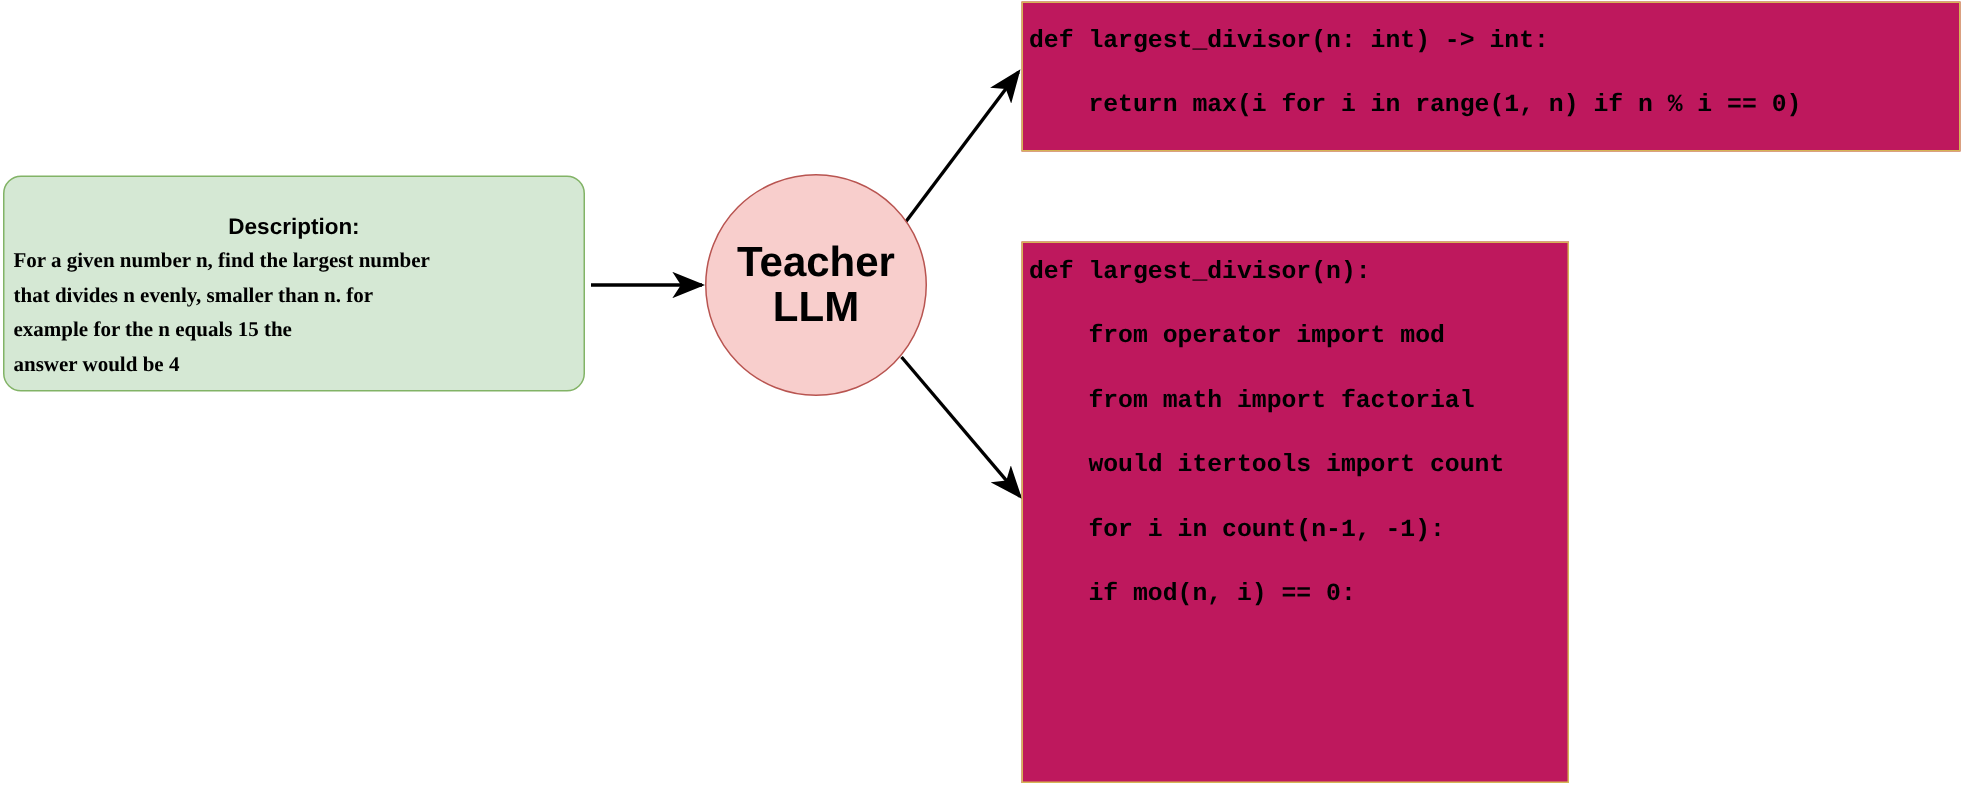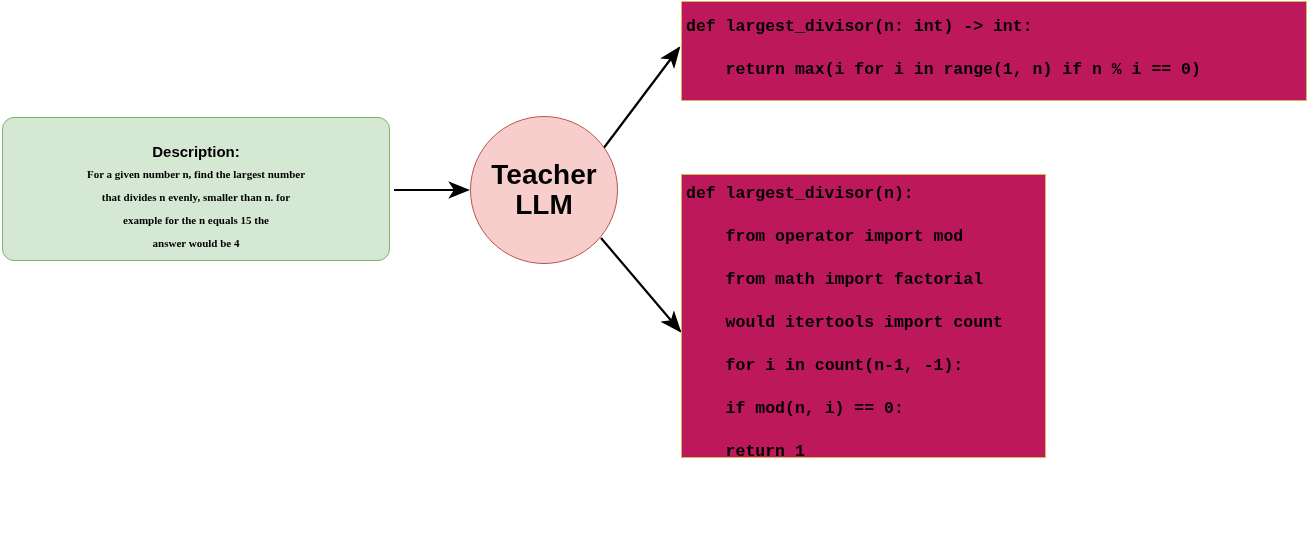--- a/index.html
+++ b/index.html
@@ -49,24 +49,24 @@
     font-weight: bold;
     font-size: 15px;
     color: #000000;
     line-height: 23px;
     text-align: center;
     margin-top: 17px;
   }
   .desc-body {
     font-family: "Liberation Serif", serif;
     font-weight: bold;
-    font-size: 11px;
+    font-size: 14px;
     color: #000000;
     line-height: 23px;
-    text-align: center;
+    text-align: left;
     width: 100%;
   }
   .desc-body .ln { display: block; }
 
   
   .llm-node {
     position: absolute;
     left: 470px;
     top: 116px;
     width: 148px;
@@ -99,23 +99,23 @@
   }
   .code-node.top {
     left: 681px;
     top: 1px;
     width: 626px;
     height: 100px;
     padding: 14px 4px 0 4px;
   }
   .code-node.bottom {
     left: 681px;
-    top: 174px;
+    top: 161px;
     width: 365px;
-    height: 284px;
+    height: 361px;
     padding: 8px 20px 0 4px;
   }
   .code-line {
     font-family: "Liberation Mono", monospace;
     font-weight: bold;
     font-size: 16.5px;
     color: #000000;
     line-height: 21px;
     white-space: pre-wrap;
     word-break: break-word;
@@ -161,16 +161,15 @@
     <div class="code-line">    return max(i for i in range(1, n) if n % i == 0)</div>
   </div>
 
   <div class="code-node bottom">
     <div class="code-line">def largest_divisor(n):</div>
     <div class="code-line">    from operator import mod</div>
     <div class="code-line">    from math import factorial</div>
     <div class="code-line">    would itertools import count</div>
     <div class="code-line">    for i in count(n-1, -1):</div>
     <div class="code-line">    if mod(n, i) == 0:</div>
-    <div class="code-line">    return 1</div>
   </div>
 
 </div>
 
 </body></html>

